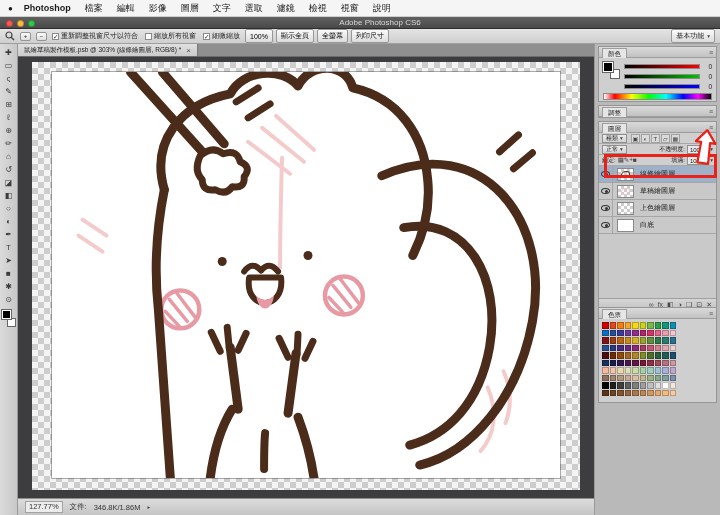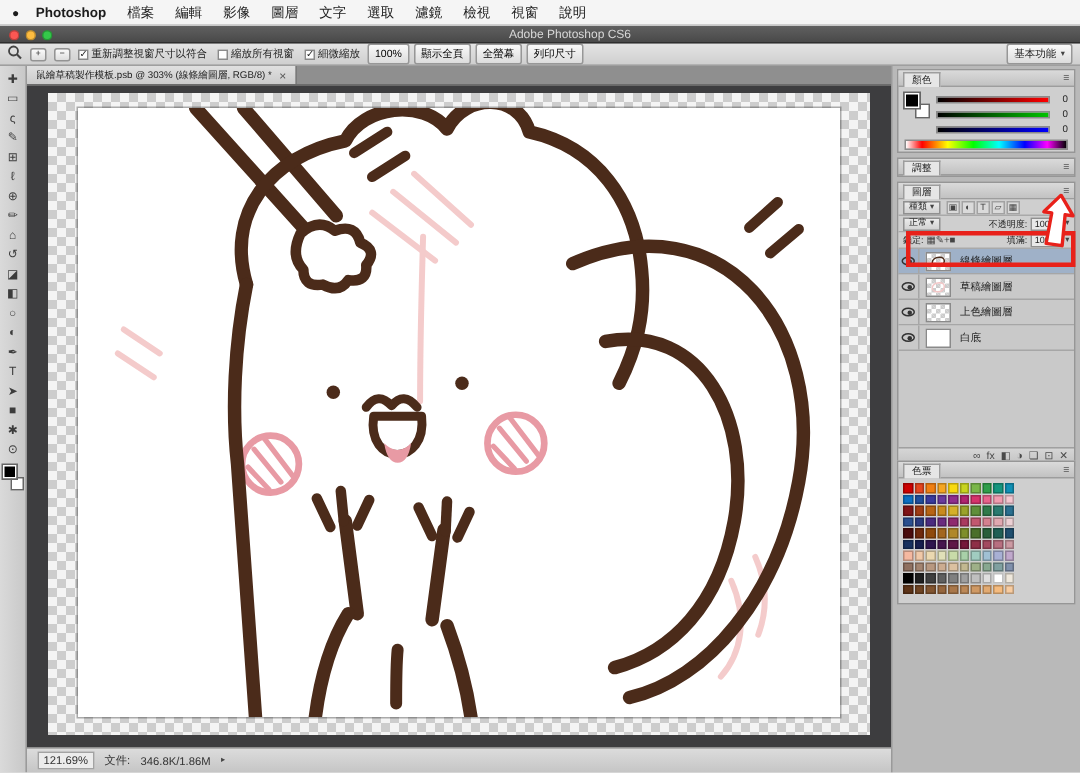--- a/index.html
+++ b/index.html
@@ -246,21 +246,21 @@
             <path d="M262 407 C258 380 252 362 246 346"></path>
             <path d="M212 398 C212 382 212 372 213 362" stroke-width="8"></path>
           </g>
         </svg>
       </div>
     </div>
   </div>
 </div>
 
 <div id="statusbar">
-  <span class="zoomval">121.69%</span>
+  <span class="zoomval">127.77%</span>
   <span>文件:</span>
   <span>346.8K/1.86M</span>
   <span class="caret">▸</span>
 </div>
 
 <div id="rightcol">
 
   <div class="panel" id="panel-color">
     <div class="phead">
       <span class="ptab">顏色</span>

